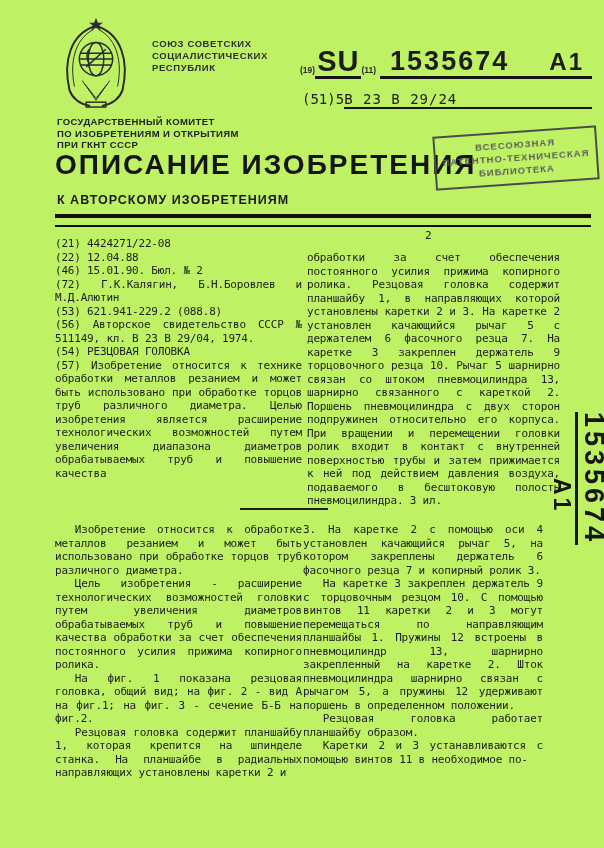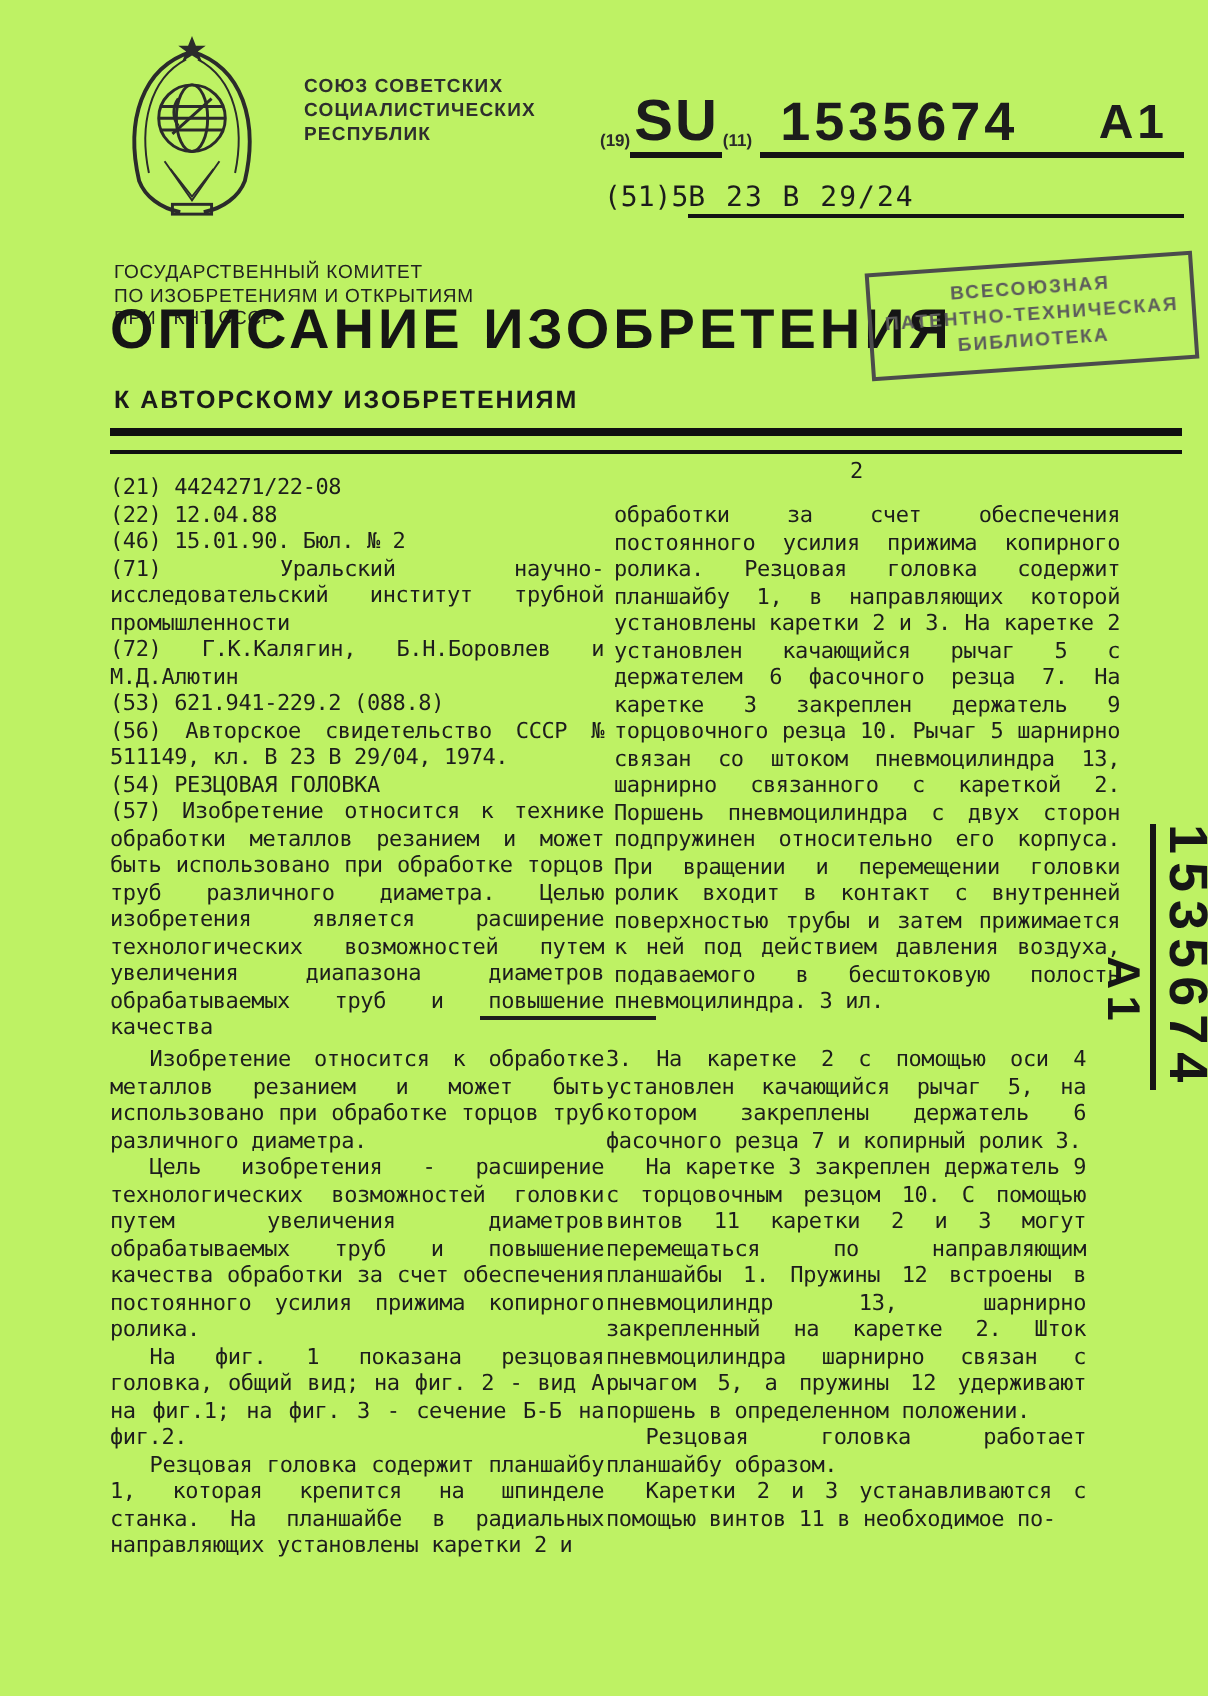--- a/index.html
+++ b/index.html
@@ -16,21 +16,21 @@
   .smallcode{font-family:"Liberation Sans",sans-serif;font-size:8.5px;font-weight:700;padding-bottom:4px;color:#2a2a2a;}
   .su{font-family:"Liberation Sans",sans-serif;font-size:29px;font-weight:700;line-height:30px;
     border-bottom:3px solid #141414;padding:0 2px;letter-spacing:1px;}
   .numwrap{flex:1;display:flex;align-items:flex-end;justify-content:space-between;
     border-bottom:3px solid #141414;margin-left:4px;padding:0 8px 1px 10px;}
   .pubnum{font-family:"Liberation Sans",sans-serif;font-size:27px;font-weight:700;line-height:28px;letter-spacing:2px;}
   .kind{font-family:"Liberation Sans",sans-serif;font-size:24px;font-weight:700;line-height:26px;letter-spacing:2px;}
   .ipcline{position:absolute;left:302px;top:92px;width:290px;display:flex;font-size:14px;line-height:15px;}
   .ipc-u{flex:1;border-bottom:2px solid #141414;letter-spacing:1px;}
   .committee{position:absolute;left:57px;top:116px;font-family:"Liberation Sans",sans-serif;
-    font-size:9.5px;font-weight:400;line-height:11.5px;letter-spacing:.4px;color:#222;margin-top:15px;}
+    font-size:9.5px;font-weight:700;line-height:11.5px;letter-spacing:.4px;color:#222;}
   .doctitle{position:absolute;left:55px;top:149px;font-family:"Liberation Sans",sans-serif;
     font-size:28px;font-weight:700;letter-spacing:2px;white-space:nowrap;color:#151515;}
   .subtitle{position:absolute;left:57px;top:193px;font-family:"Liberation Sans",sans-serif;
     font-size:12.5px;font-weight:700;letter-spacing:1px;color:#1a1a1a;}
   .stamp{position:absolute;left:434px;top:131px;width:152px;padding:5px 4px 6px;
     border:2px solid #4c4c4c;transform:rotate(-4deg);text-align:center;
     font-family:"Liberation Sans",sans-serif;font-size:9.5px;font-weight:700;
     letter-spacing:1px;line-height:13px;color:#5c5c5c;filter:blur(.3px);}
   .rule{position:absolute;left:55px;top:214px;width:536px;height:7px;
     border-top:4px solid #101010;border-bottom:2px solid #101010;}
@@ -115,21 +115,20 @@
   </div>
 
   <div class="rule"></div>
 
   <div class="pagenum">2</div>
 
   <div class="colL1 t">
     <p>(21) 4424271/22-08</p>
     <p>(22) 12.04.88</p>
     <p>(46) 15.01.90. Бюл. № 2</p>
-    <p>(71) Уральский научно-исследовательский институт трубной промышленности</p>
     <p>(72) Г.К.Калягин, Б.Н.Боровлев и М.Д.Алютин</p>
     <p>(53) 621.941-229.2 (088.8)</p>
     <p>(56) Авторское свидетельство СССР № 511149, кл. В 23 В 29/04, 1974.</p>
     <p>(54) РЕЗЦОВАЯ ГОЛОВКА</p>
     <p>(57) Изобретение относится к технике обработки металлов резанием и может быть использовано при обработке торцов труб различного диаметра. Целью изобретения является расширение технологических возможностей путем увеличения диапазона диаметров обрабатываемых труб и повышение качества</p>
   </div>
 
   <div class="colR1 t">
     <p>обработки за счет обеспечения постоянного усилия прижима копирного ролика. Резцовая головка содержит планшайбу 1, в направляющих которой установлены каретки 2 и 3. На каретке 2 установлен качающийся рычаг 5 с держателем 6 фасочного резца 7. На каретке 3 закреплен держатель 9 торцовочного резца 10. Рычаг 5 шарнирно связан со штоком пневмоцилиндра 13, шарнирно связанного с кареткой 2. Поршень пневмоцилиндра с двух сторон подпружинен относительно его корпуса. При вращении и перемещении головки ролик входит в контакт с внутренней поверхностью трубы и затем прижимается к ней под действием давления воздуха, подаваемого в бесштоковую полость пневмоцилиндра. 3 ил.</p>
   </div>

